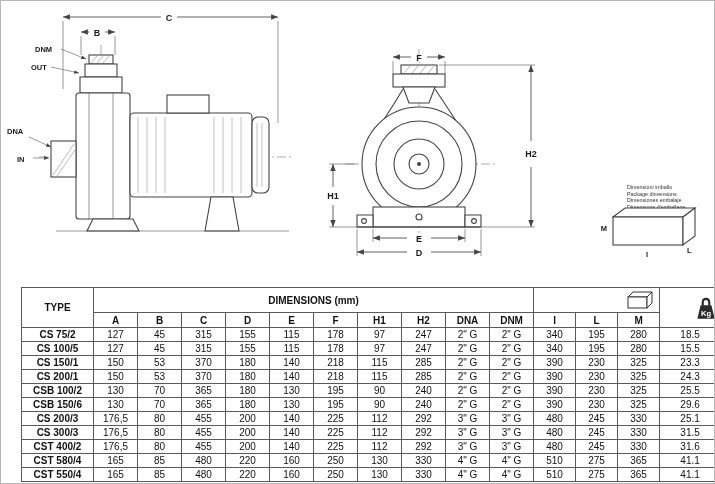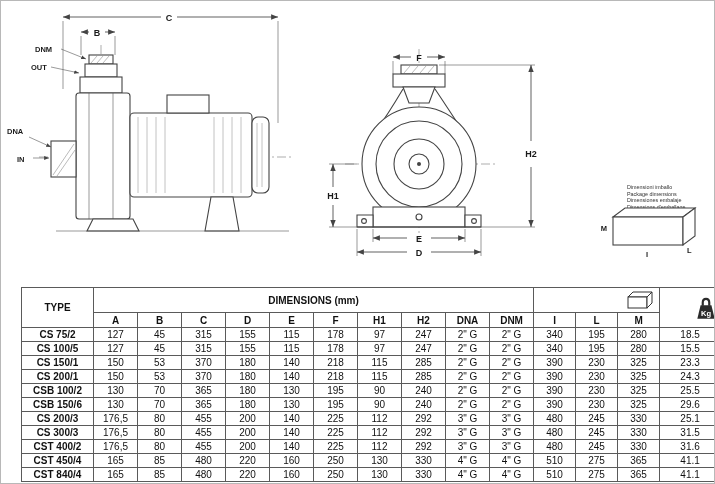--- a/index.html
+++ b/index.html
@@ -387,38 +387,38 @@
           <td>112</td>
           <td>292</td>
           <td>3" G</td>
           <td>3" G</td>
           <td>480</td>
           <td>245</td>
           <td>330</td>
           <td>31.6</td>
         </tr>
         <tr>
-          <td class="type-cell">CST 450/4</td>
+          <td class="type-cell">CST 580/4</td>
           <td>165</td>
           <td>85</td>
           <td>480</td>
           <td>220</td>
           <td>160</td>
           <td>250</td>
           <td>130</td>
           <td>330</td>
           <td>4" G</td>
           <td>4" G</td>
           <td>510</td>
           <td>275</td>
           <td>365</td>
           <td>41.1</td>
         </tr>
         <tr>
-          <td class="type-cell">CST 840/4</td>
+          <td class="type-cell">CST 550/4</td>
           <td>165</td>
           <td>85</td>
           <td>480</td>
           <td>220</td>
           <td>160</td>
           <td>250</td>
           <td>130</td>
           <td>330</td>
           <td>4" G</td>
           <td>4" G</td>

